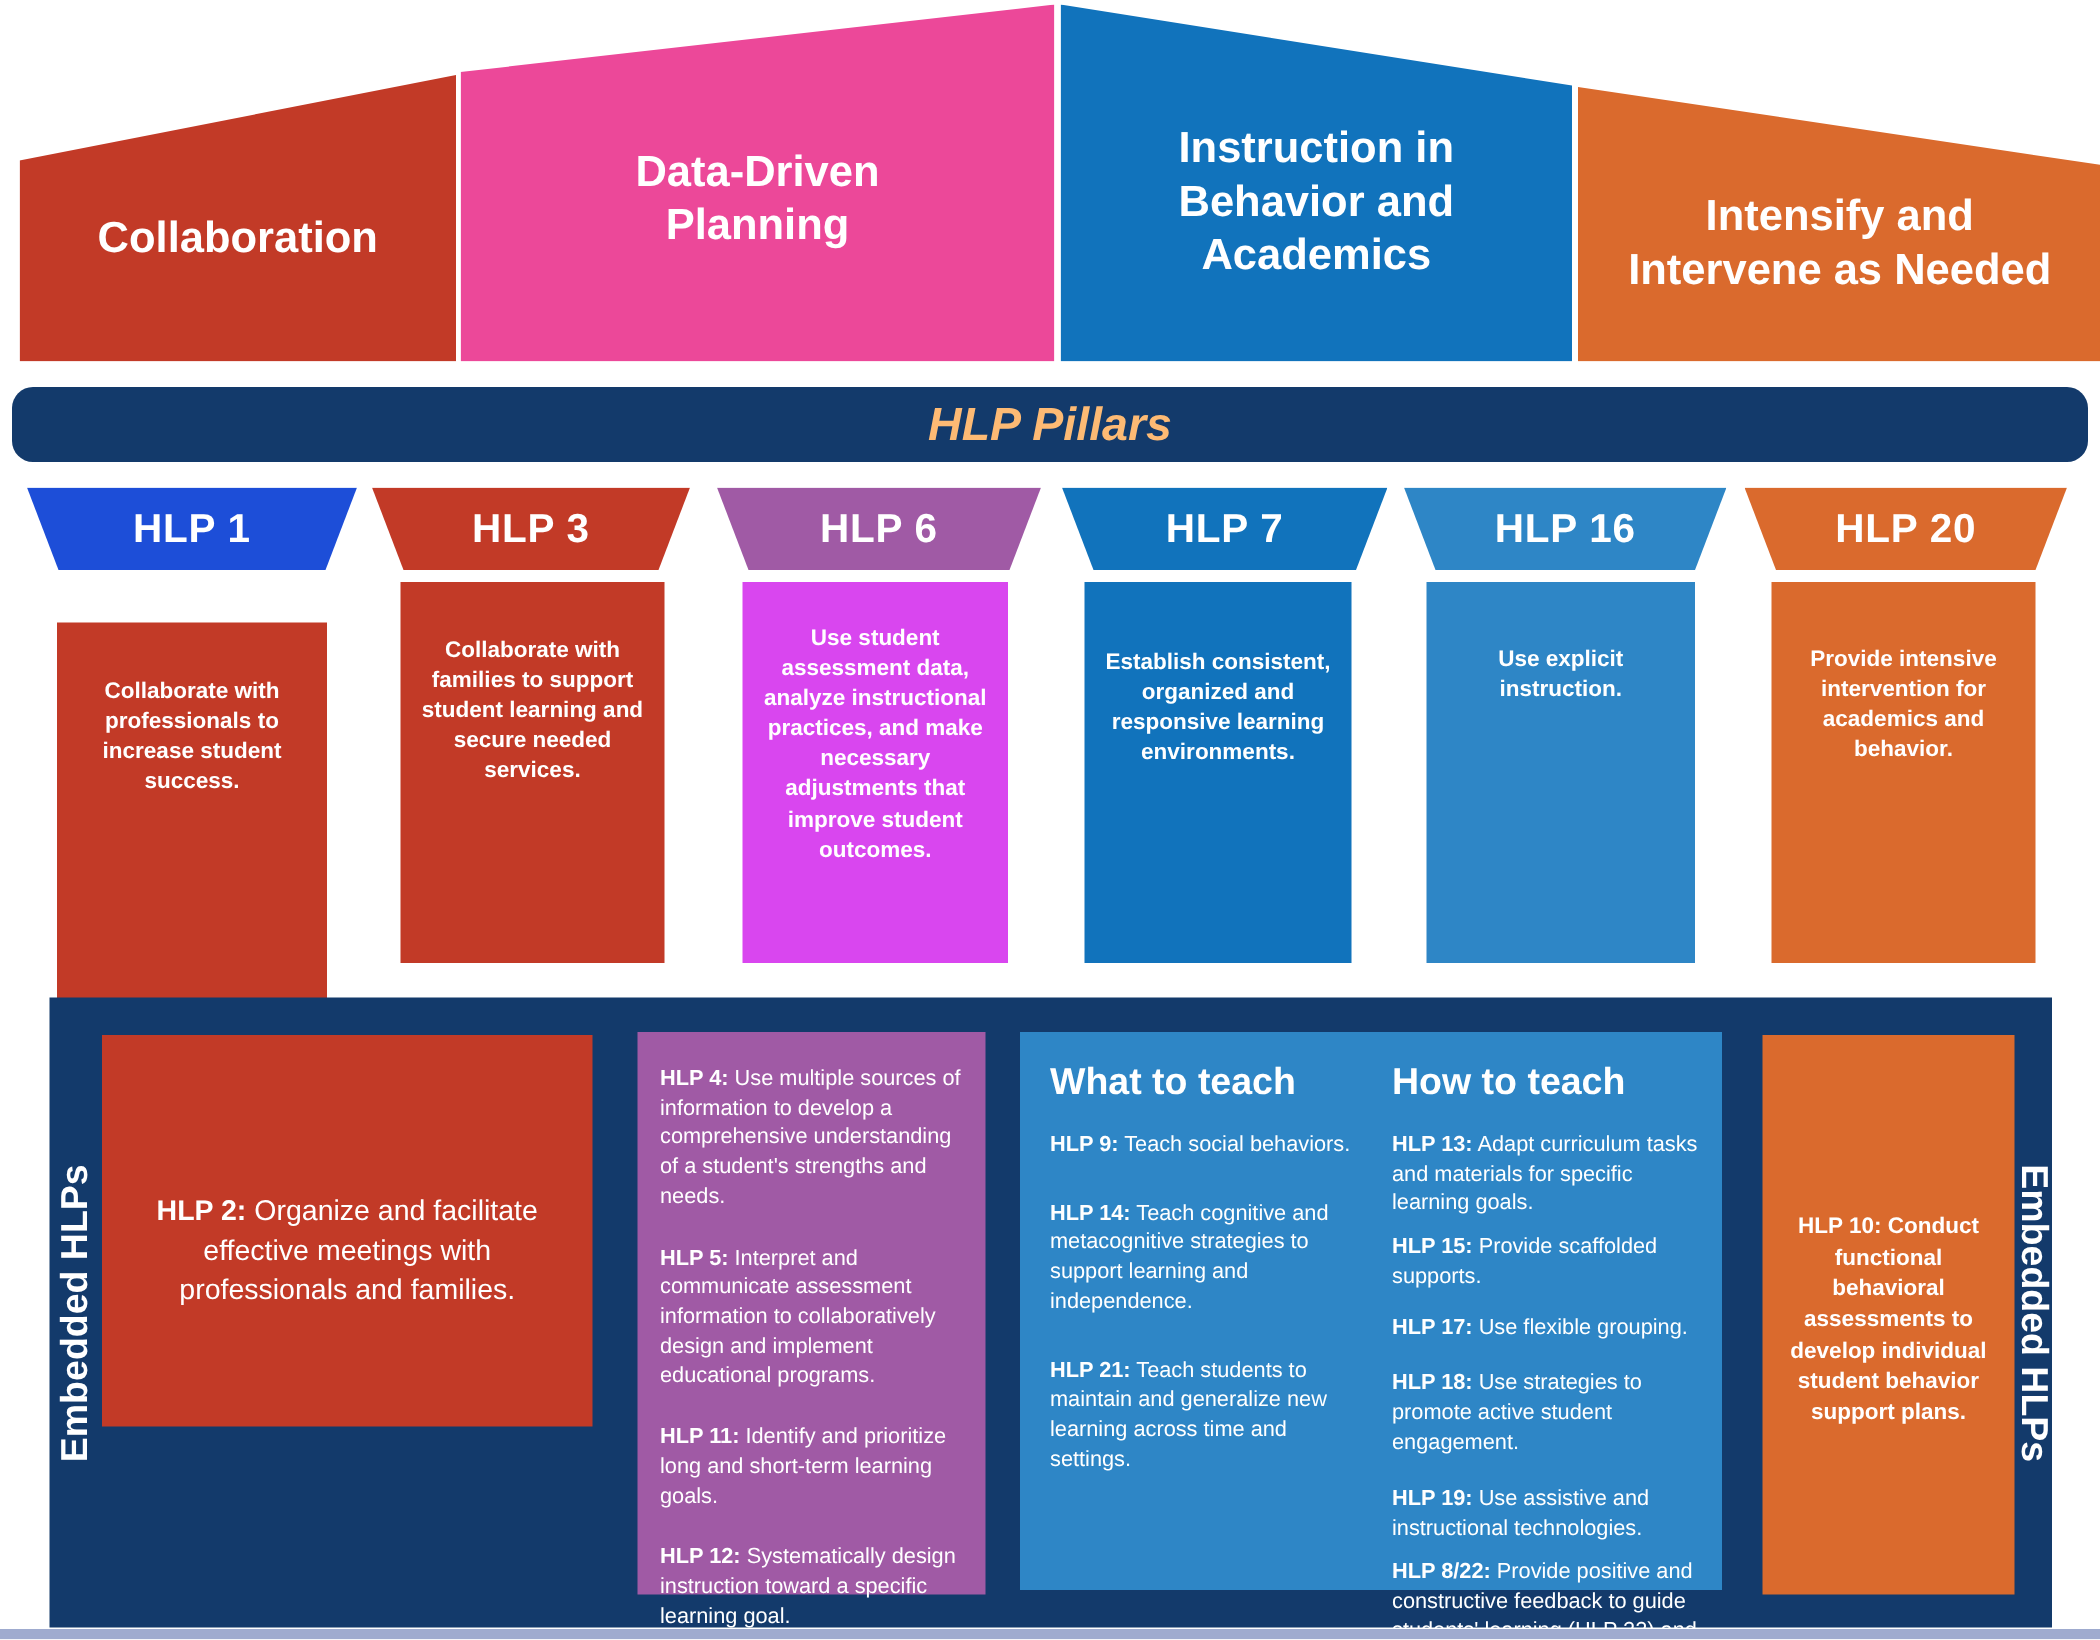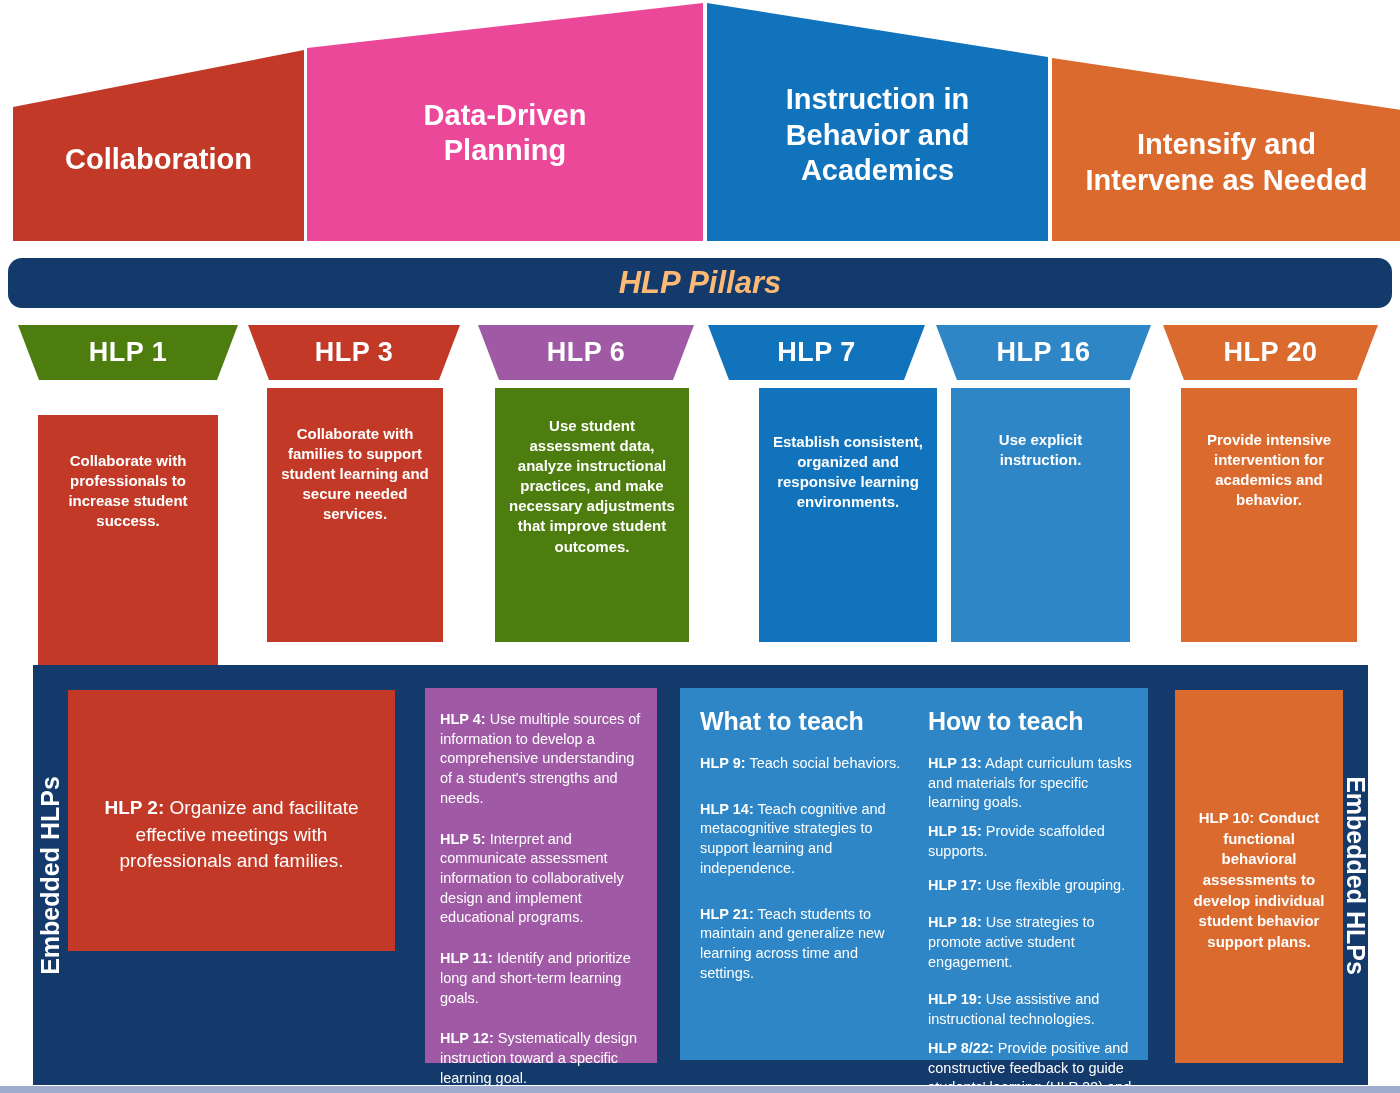--- a/index.html
+++ b/index.html
@@ -30,36 +30,36 @@
     border-radius:14px;display:flex;align-items:center;justify-content:center;
     color:#fdba74;font-weight:bold;font-size:31px;font-style:italic;
   }
   
   .cap{
     position:absolute;top:325px;height:55px;
     clip-path:polygon(0 0,100% 0,calc(100% - 21px) 100%,21px 100%);
     display:flex;align-items:center;justify-content:center;
     color:#fff;font-weight:bold;font-size:27px;letter-spacing:.5px;
   }
-  #cap-1{left:18px;width:220px;background:#4d7c0f;}
+  #cap-1{left:18px;width:220px;background:#1d4ed8;}
   #cap-3{left:248px;width:212px;background:#c23a27;}
   #cap-6{left:478px;width:216px;background:#a05aa5;}
   #cap-7{left:708px;width:217px;background:#1173bc;}
   #cap-16{left:936px;width:215px;background:#2e86c6;}
   #cap-20{left:1163px;width:215px;background:#da6a2d;}
   
   .pillar{
     position:absolute;top:388px;height:254px;box-sizing:border-box;
     color:#fff;font-weight:bold;font-size:15px;line-height:1.34;text-align:center;
     padding:36px 12px 0;
   }
   #pillar-1{left:38px;width:180px;background:#c23a27;margin-top:27px;}
   #pillar-3{left:267px;width:176px;background:#c23a27;}
-  #pillar-6{left:495px;width:194px;background:#4d7c0f;padding-top:28px;}
-  #pillar-7{left:723px;width:178px;background:#1173bc;padding-top:44px;margin-left:36px;}
+  #pillar-6{left:495px;width:177px;background:#d946ef;padding-top:28px;}
+  #pillar-7{left:723px;width:178px;background:#1173bc;padding-top:44px;}
   #pillar-16{left:951px;width:179px;background:#2e86c6;padding-top:42px;}
   #pillar-20{left:1181px;width:176px;background:#da6a2d;padding-top:42px;}
   
   #base{position:absolute;left:33px;top:665px;width:1335px;height:420px;background:#133a6b;}
   .side-label{
     position:absolute;top:0;bottom:0;display:flex;align-items:center;justify-content:center;
     color:#fff;font-weight:bold;font-size:25px;
   }
   #side-left{left:0;width:35px;}
   #side-right{right:0;width:25px;}

